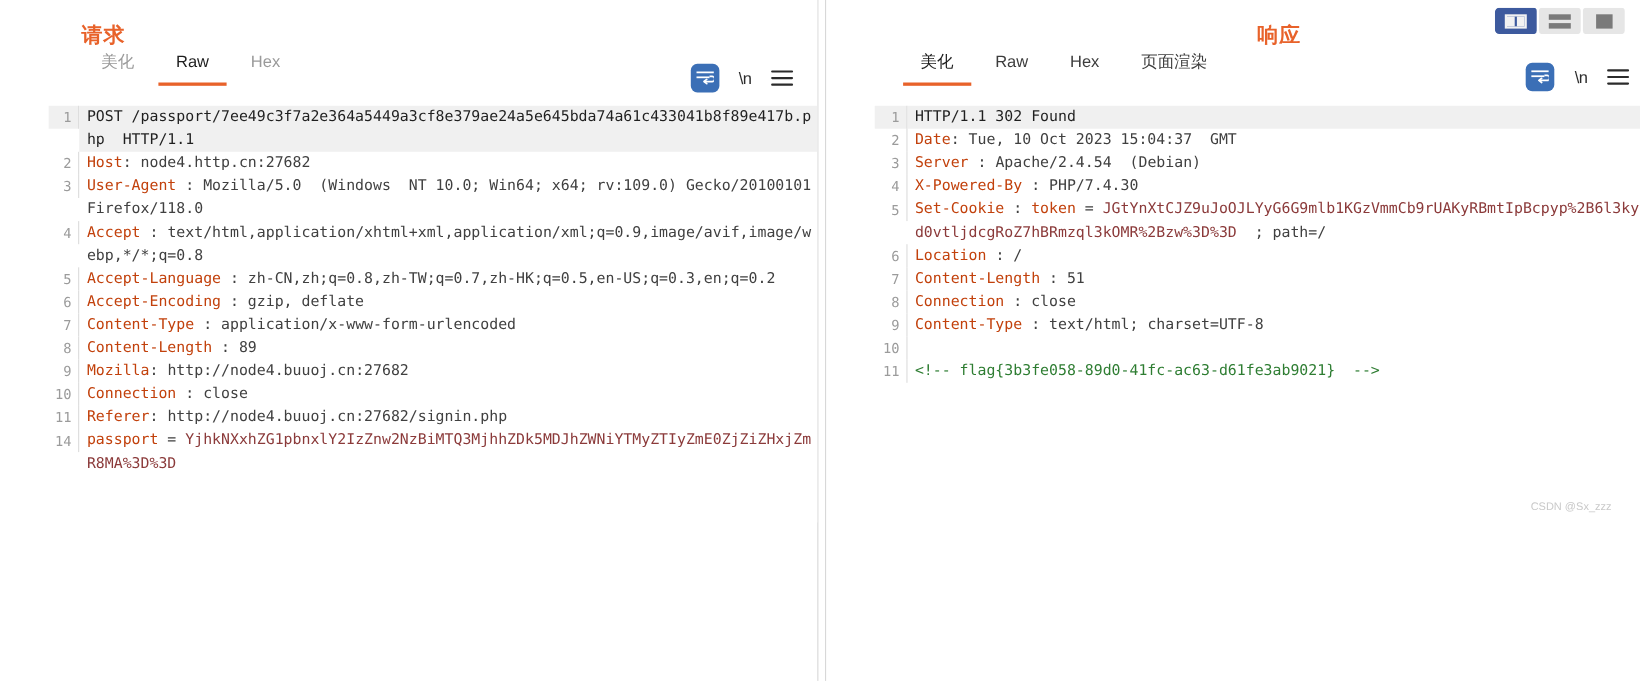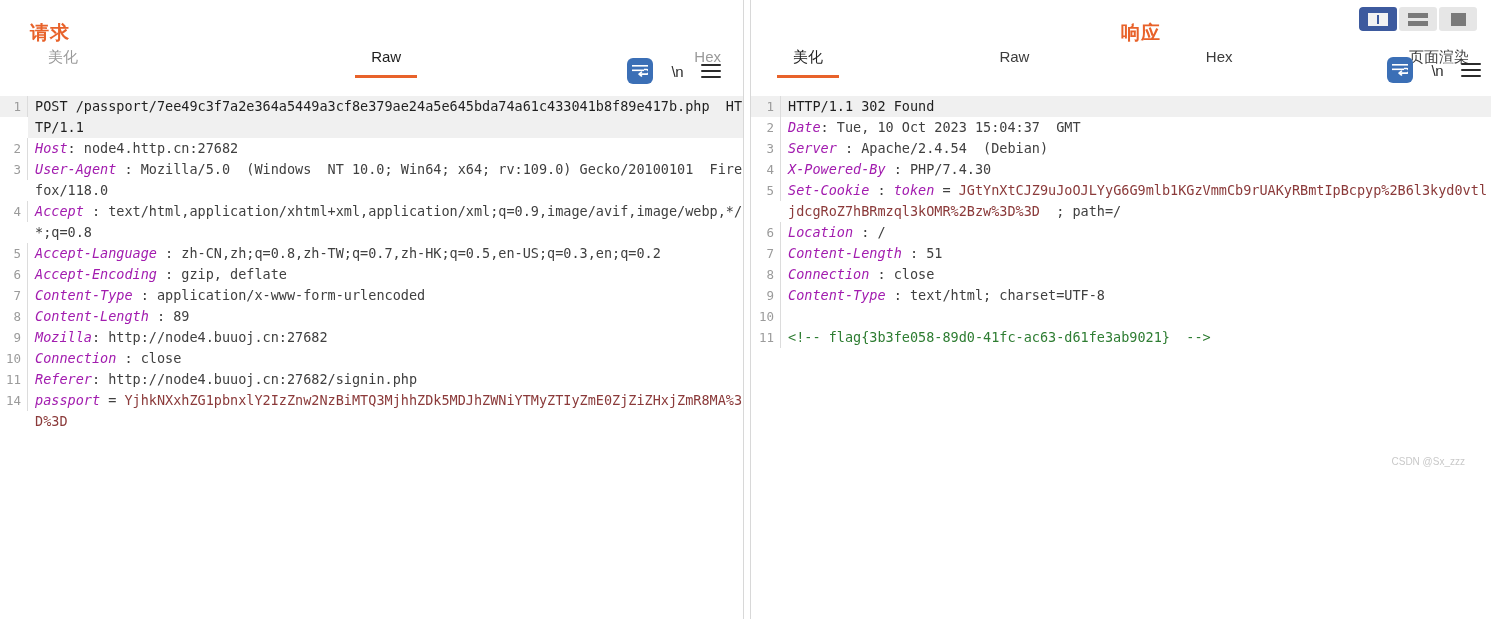--- a/index.html
+++ b/index.html
@@ -6,37 +6,36 @@
   body{
     width:1491px;height:619px;
     background:#ffffff;
     font-family:"Liberation Sans", sans-serif;
     overflow:hidden;
     position:relative;
   }
   .app{display:flex;width:1491px;height:619px;position:relative;}
 
   
-  .pane{position:relative;height:475px;box-sizing:border-box;background:#fff;}
+  .pane{position:relative;height:475px;box-sizing:border-box;background:#fff;margin-left:44px;}
   .pane-request{width:743px;}
   .pane-divider{width:6px;background:#ffffff;border-left:1px solid #d8d8d8;border-right:1px solid #d8d8d8;height:619px;}
   .pane-response{width:740px;}
 
   .pane-title{
     font-size:19px;font-weight:bold;color:#e8622a;
     padding:22px 0 0 30px;letter-spacing:1px;line-height:22px;
   }
   .pane-response .pane-title{padding-left:40px;text-align:center;}
 
   
   .tabrow{
     display:flex;align-items:flex-end;
     padding:12px 0 0 32px;height:34px;box-sizing:border-box;
     position:relative;
-    justify-content:space-between;
   }
   .pane-response .tabrow{padding-left:26px;}
   .tab{
     font-size:15px;color:#3c3c3c;
     padding:0 16px 9px 16px;margin-right:6px;
     cursor:pointer;border-bottom:3px solid transparent;
     line-height:18px;white-space:nowrap;
   }
   .tab.inactive{color:#9a9a9a;}
   .tab.active{color:#1d1d1d;border-bottom:3px solid #e8622a;}
@@ -88,21 +87,21 @@
     padding-right:6px;box-sizing:border-box;user-select:none;
     border-right:1px solid #dcdcdc;
   }
   .code-text{
     padding-left:7px;white-space:pre-wrap;word-break:break-all;
     color:#1f1f1f;flex:1;min-width:0;
   }
   .pane-response .code{top:96px;}
   .pane-response .gutter{width:30px;min-width:30px;}
 
-  .k{color:#a21caf;font-style:italic;}      
+  .k{color:#c2410c;}      
   .v{color:#404040;}      
   .s{color:#8b3a3a;}      
   .g{color:#2e7d32;}      
   .plain{color:#1f1f1f;}
 
   
   .watermark{
     position:absolute;right:26px;bottom:8px;
     font-size:10px;color:#c9c9c9;
     font-family:"Liberation Sans", sans-serif;

